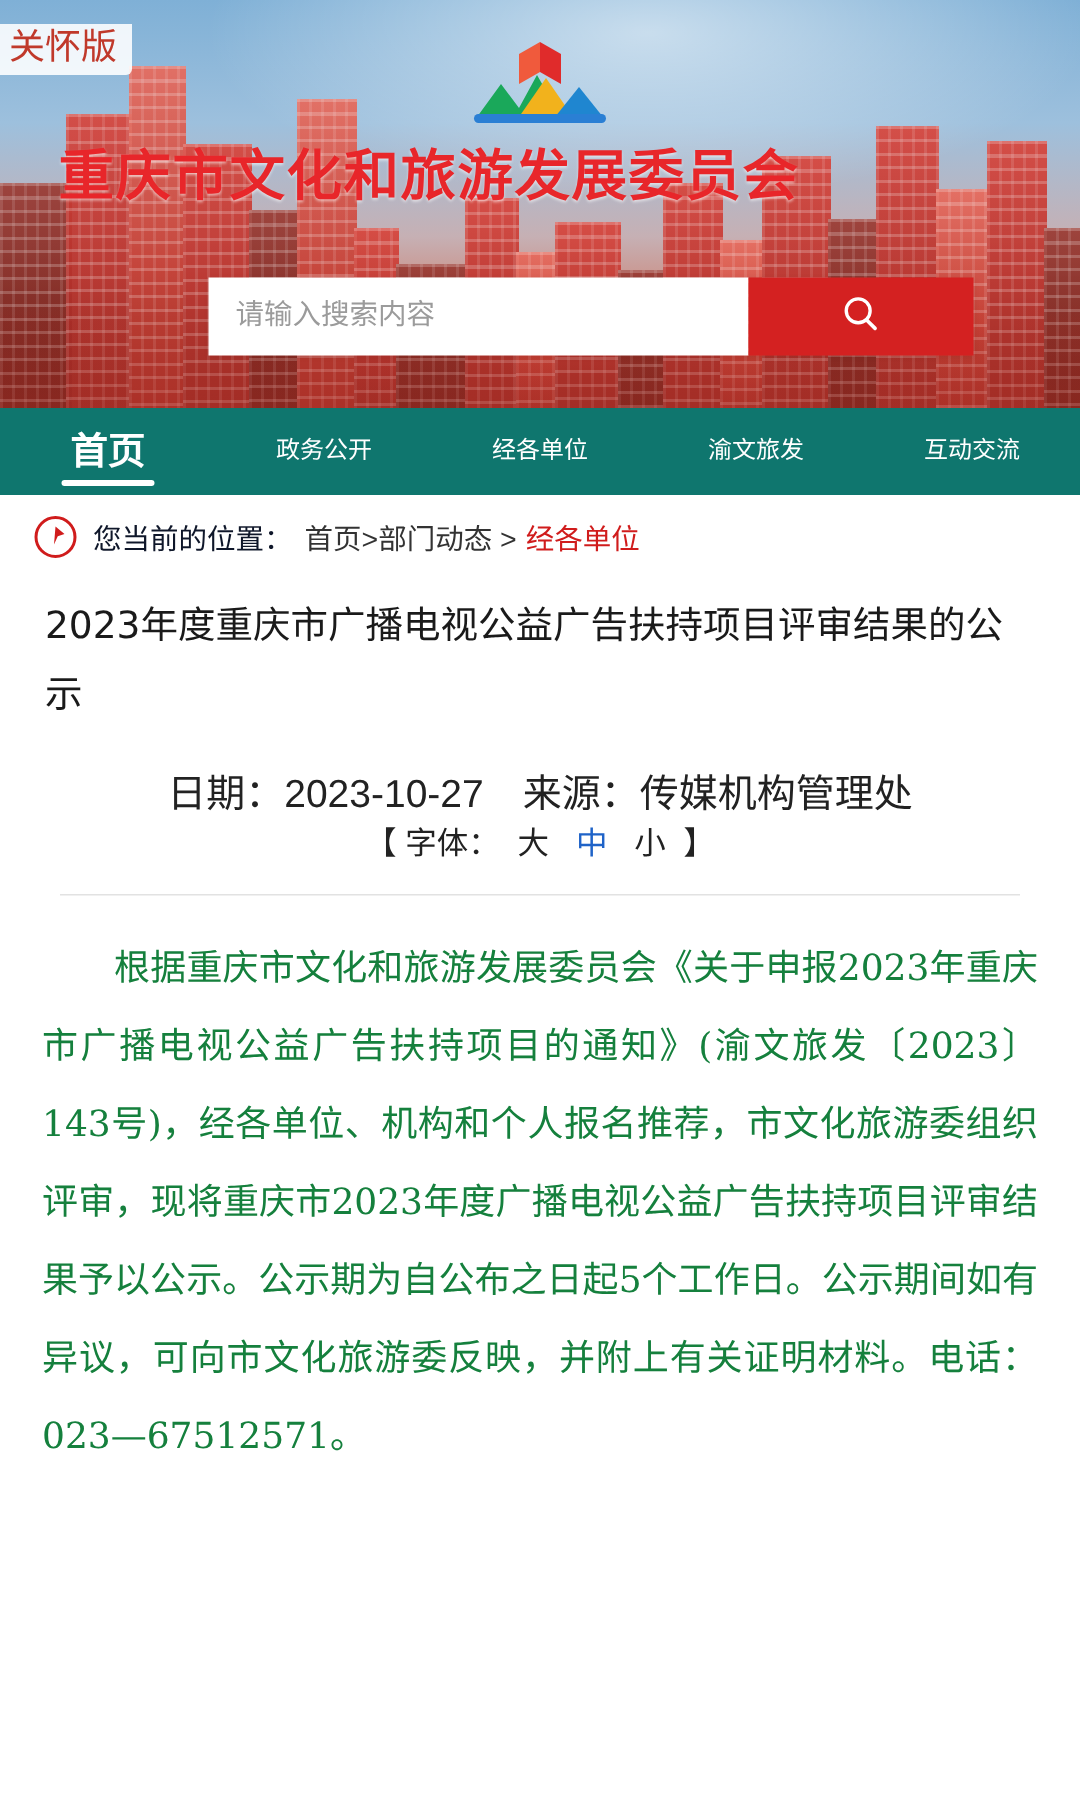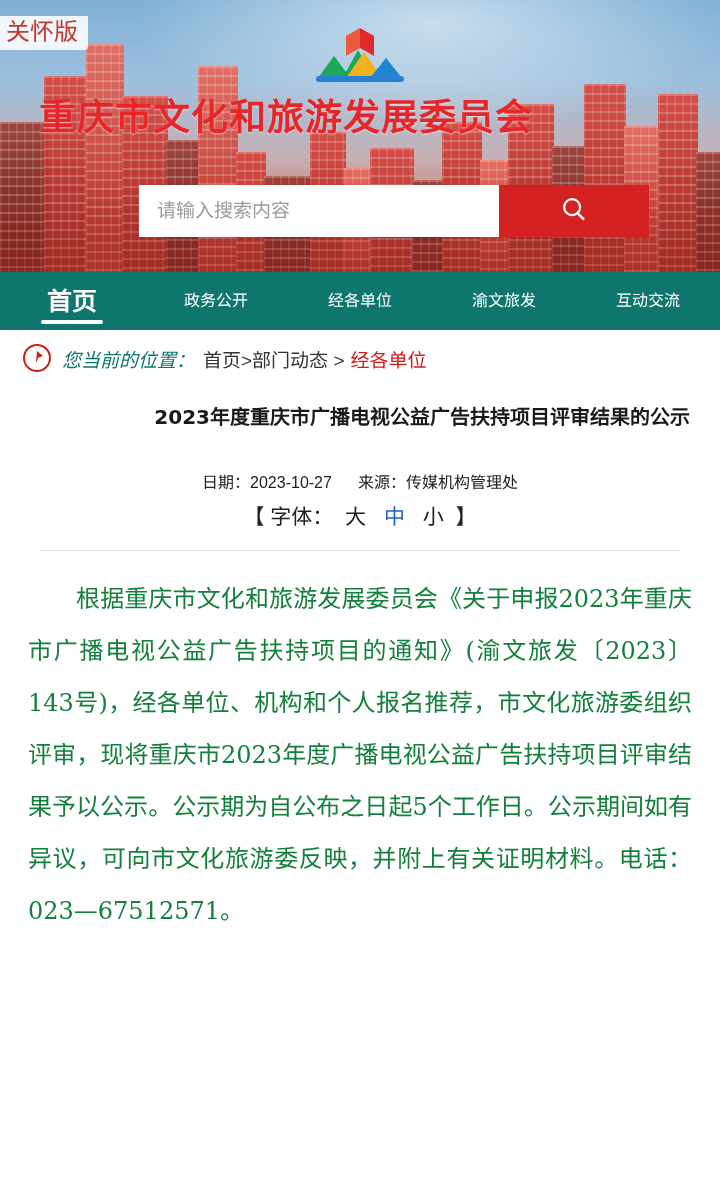--- a/index.html
+++ b/index.html
@@ -166,39 +166,39 @@
   
   .crumb {
     display: flex;
     align-items: center;
     height: 56px;
     padding: 0 22px;
     font-size: 19px;
     color: #444;
   }
   .crumb-pin { width: 30px; height: 30px; margin-right: 10px; flex: 0 0 auto; }
-  .crumb-label { color: #0f766e; margin-right: 8px; font-style: italic; }
+  .crumb-label { color: #0f172a; margin-right: 8px; }
   .crumb-path { color: #333; text-align: right; }
   .crumb-current { color: #d01c1c; margin-left: 6px; }
 
   
   .article { padding: 0 24px; }
   .art-title {
-    text-align: right;
-    font-size: 20px;
+    text-align: left;
+    font-size: 25px;
     line-height: 46px;
-    font-weight: bold;
+    font-weight: normal;
     color: #1a1a1a;
     padding: 8px 6px 0;
     font-family: "DejaVu Sans", "Liberation Sans", sans-serif;
   }
   .art-meta {
     margin-top: 26px;
     text-align: center;
-    font-size: 16px;
+    font-size: 26px;
     line-height: 34px;
     color: #222;
   }
   .art-meta .gap { display: inline-block; width: 26px; }
   .font-size-row {
     text-align: center;
     font-size: 21px;
     line-height: 34px;
     color: #222;
   }

